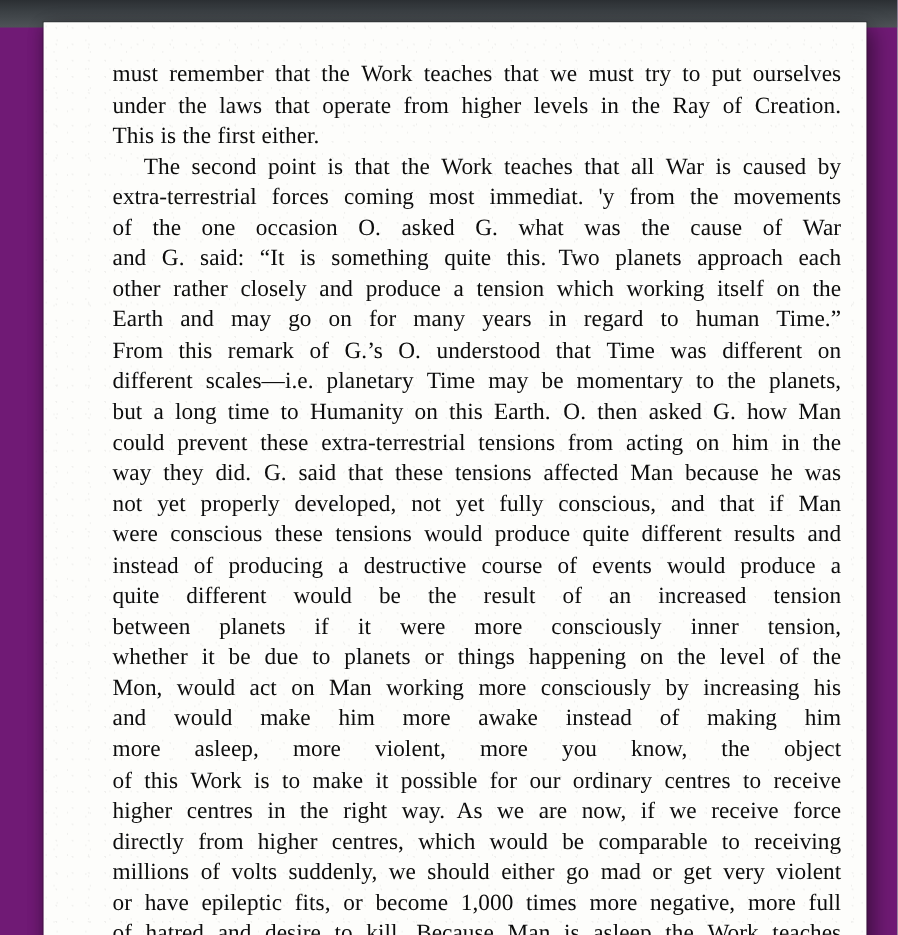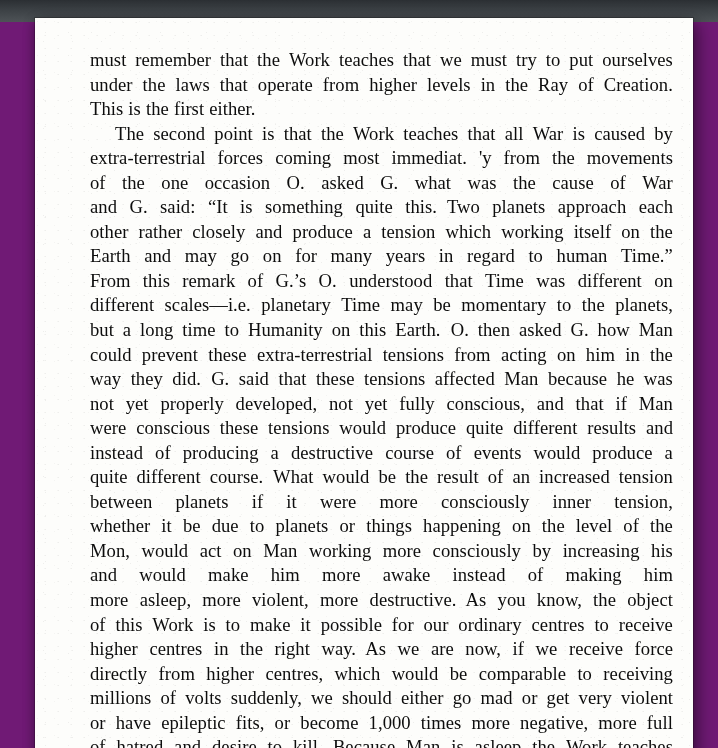--- a/index.html
+++ b/index.html
@@ -339,21 +339,20 @@
             <span>course</span>
             <span>of</span>
             <span>events</span>
             <span>would</span>
             <span>produce</span>
             <span>a</span>
           </span>
         <span class="scanline justify">
             <span>quite</span>
             <span>different</span>
-            <span>course.  What</span>
             <span>would</span>
             <span>be</span>
             <span>the</span>
             <span>result</span>
             <span>of</span>
             <span>an</span>
             <span>increased</span>
             <span>tension</span>
           </span>
         <span class="scanline justify">
@@ -407,21 +406,20 @@
             <span>of</span>
             <span>making</span>
             <span>him</span>
           </span>
         <span class="scanline justify">
             <span>more</span>
             <span>asleep,</span>
             <span>more</span>
             <span>violent,</span>
             <span>more</span>
-            <span>destructive.  As</span>
             <span>you</span>
             <span>know,</span>
             <span>the</span>
             <span>object</span>
           </span>
         <span class="scanline justify">
             <span>of</span>
             <span>this</span>
             <span>Work</span>
             <span>is</span>

